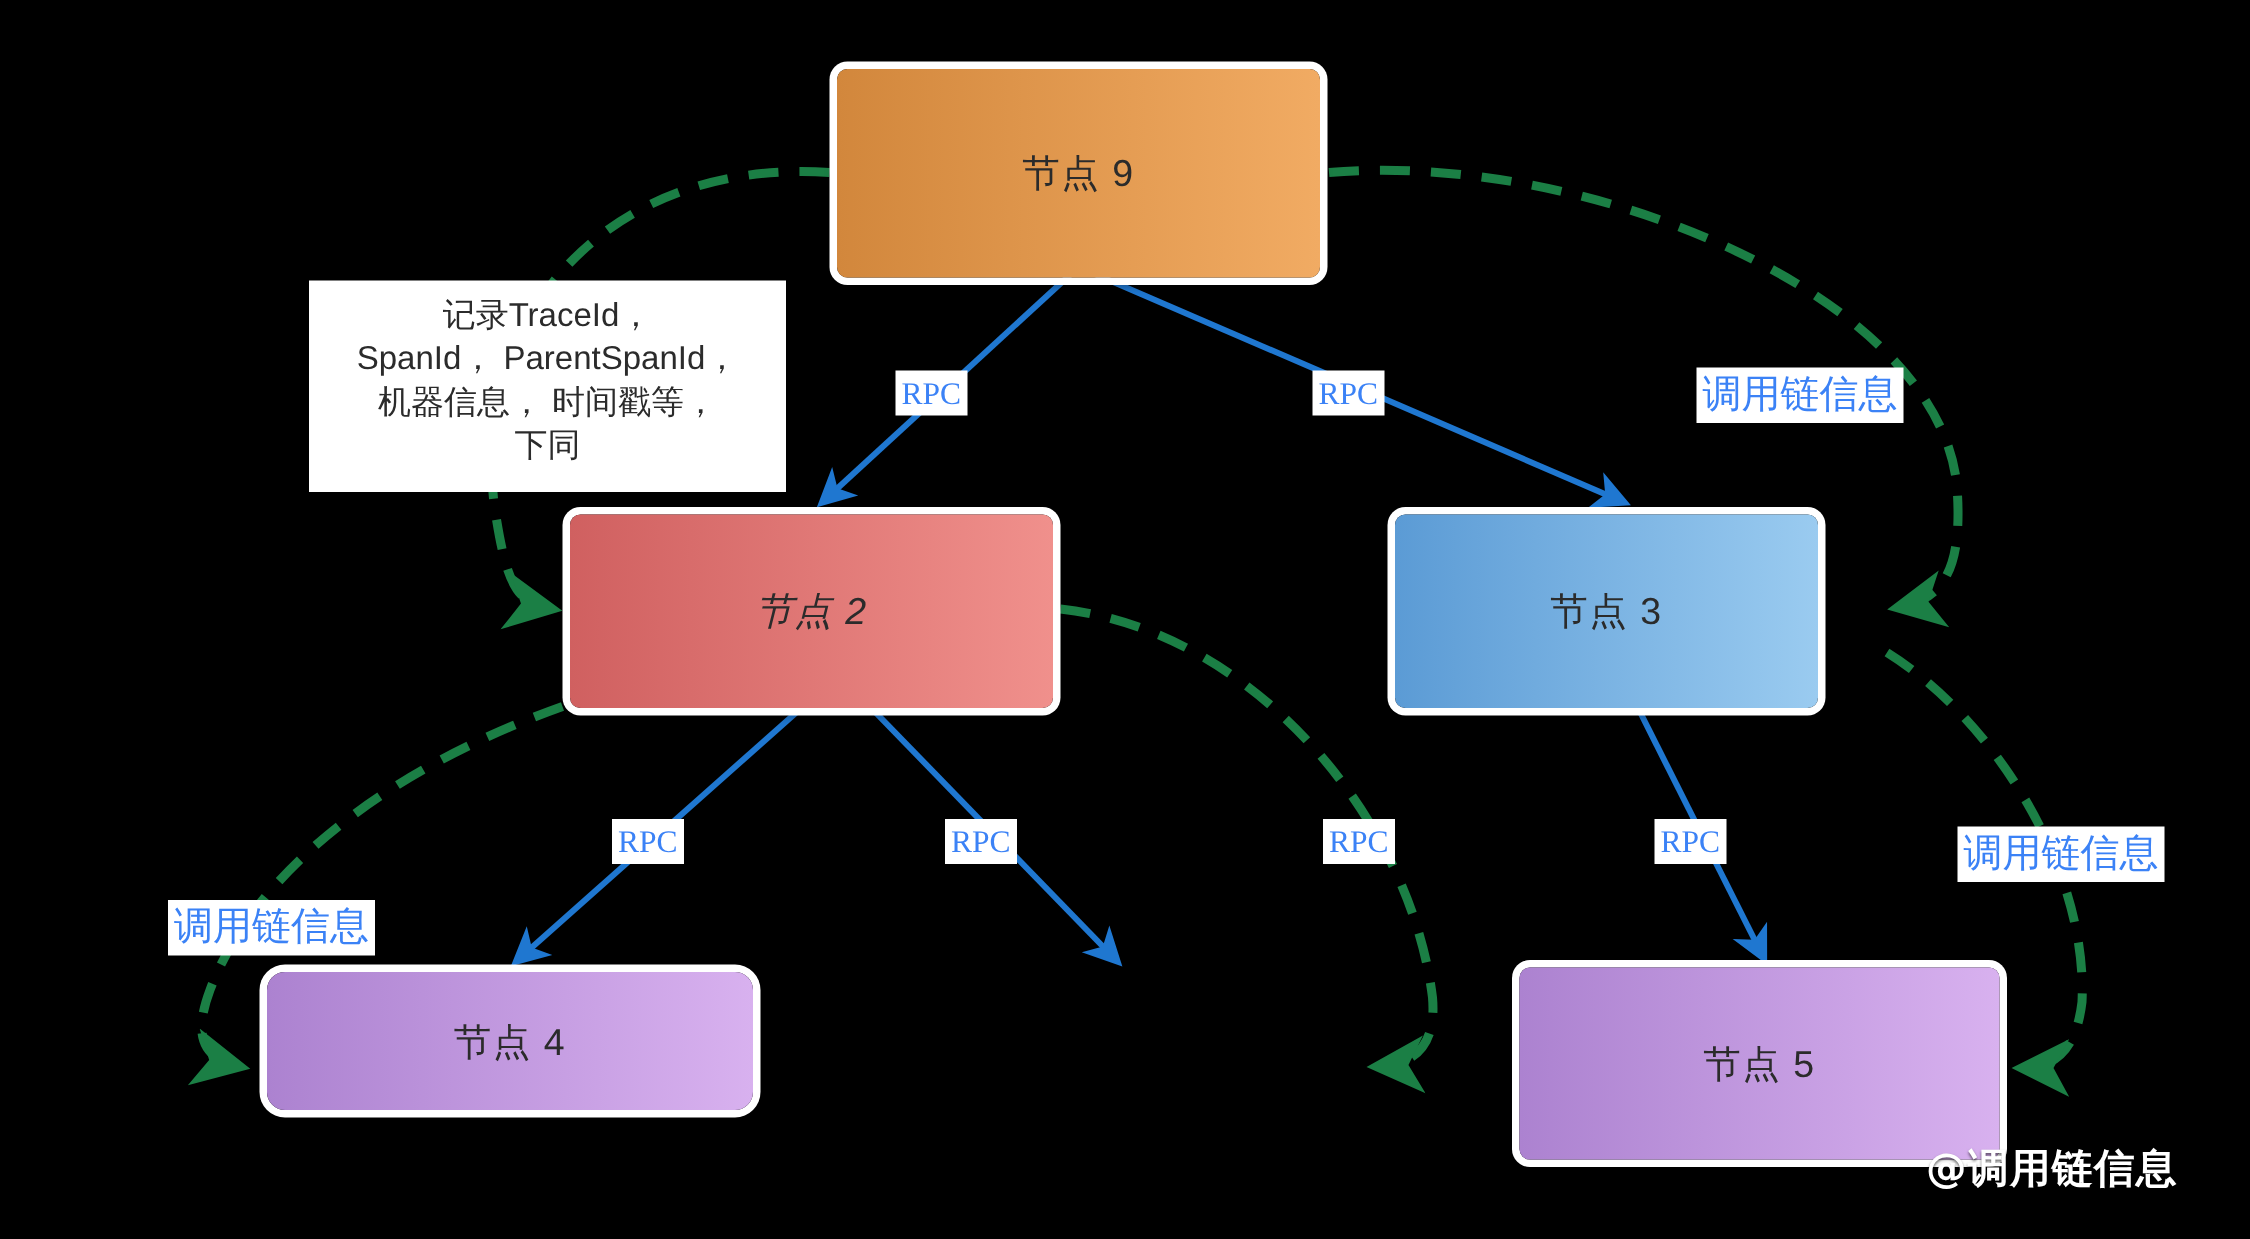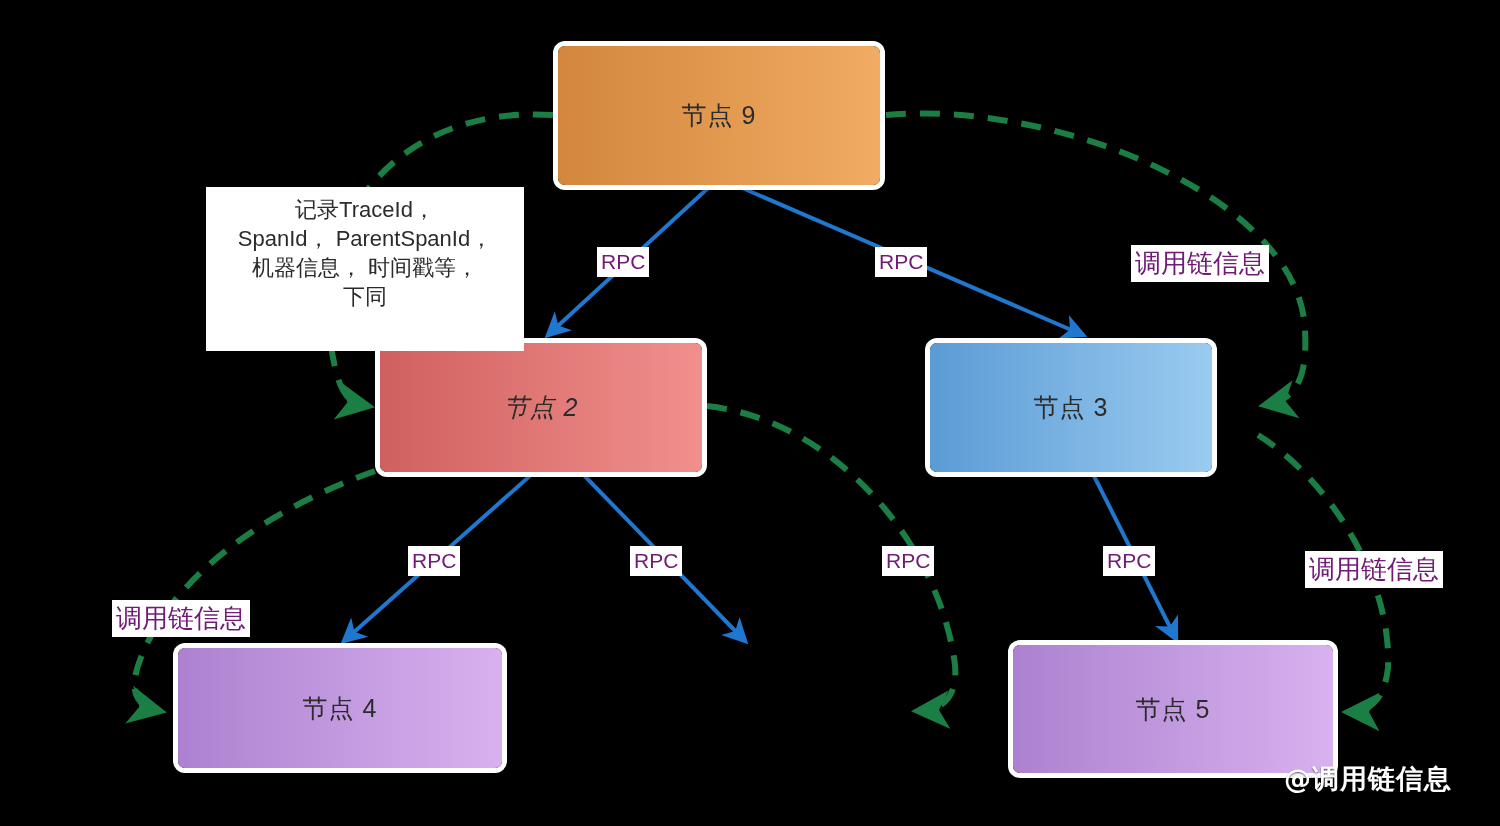--- a/index.html
+++ b/index.html
@@ -38,26 +38,26 @@
     font-family: "Liberation Sans", "DejaVu Sans", sans-serif;
   }
   .node-orange { background: linear-gradient(to right, #d2873c 0%, #f1ab63 100%); }
   .node-red    { background: linear-gradient(to right, #d06060 0%, #f0908c 100%); font-style: italic; }
   .node-blue   { background: linear-gradient(to right, #5b9bd5 0%, #9acbf0 100%); }
   .node-purple { background: linear-gradient(to right, #ac82d0 0%, #d8b1ef 100%); }
 
   .edge-label {
     position: absolute;
     background: #ffffff;
-    color: #701a75;
+    color: #3b82f6;
     font-size: 21px;
     line-height: 1.25;
     padding: 2px 4px;
     white-space: nowrap;
-    font-family: Liberation Sans, sans-serif;
+    font-family: Liberation Serif, serif;
   }
   .edge-label.cn { font-size: 26px; }
 
   .note-box {
     position: absolute;
     background: #ffffff;
     color: #2b2b2b;
     font-size: 22px;
     line-height: 1.32;
     text-align: center;
@@ -114,30 +114,30 @@
   </div>
 
   <div class="node node-red" style="left:380px; top:343px; width:322px; height:129px;">
     <span class="node-label">节点 2</span>
   </div>
 
   <div class="node node-blue" style="left:930px; top:343px; width:282px; height:129px;">
     <span class="node-label">节点 3</span>
   </div>
 
-  <div class="node node-purple" style="left:178px; top:648px; width:324px; height:120px;">
+  <div class="node node-purple" style="left:178px; top:648px; width:324px; height:92px;border-radius:12px;">
     <span class="node-label">节点 4</span>
   </div>
 
 
   <div class="node node-purple" style="left:1013px; top:645px; width:320px; height:128px;">
     <span class="node-label">节点 5</span>
   </div>
 
-  <div class="note-box" style="left:206px; top:187px; width:318px; height:164px;">记录TraceId，
+  <div class="note-box" style="left:206px; top:187px; width:318px; height:141px;">记录TraceId，
 SpanId， ParentSpanId，
 机器信息， 时间戳等，
 下同</div>
 
   <div class="edge-label" style="left:597px; top:247px;">RPC</div>
   <div class="edge-label" style="left:875px; top:247px;">RPC</div>
   <div class="edge-label" style="left:408px; top:546px;">RPC</div>
   <div class="edge-label" style="left:630px; top:546px;">RPC</div>
   <div class="edge-label" style="left:882px; top:546px;">RPC</div>
   <div class="edge-label" style="left:1103px; top:546px;">RPC</div>

